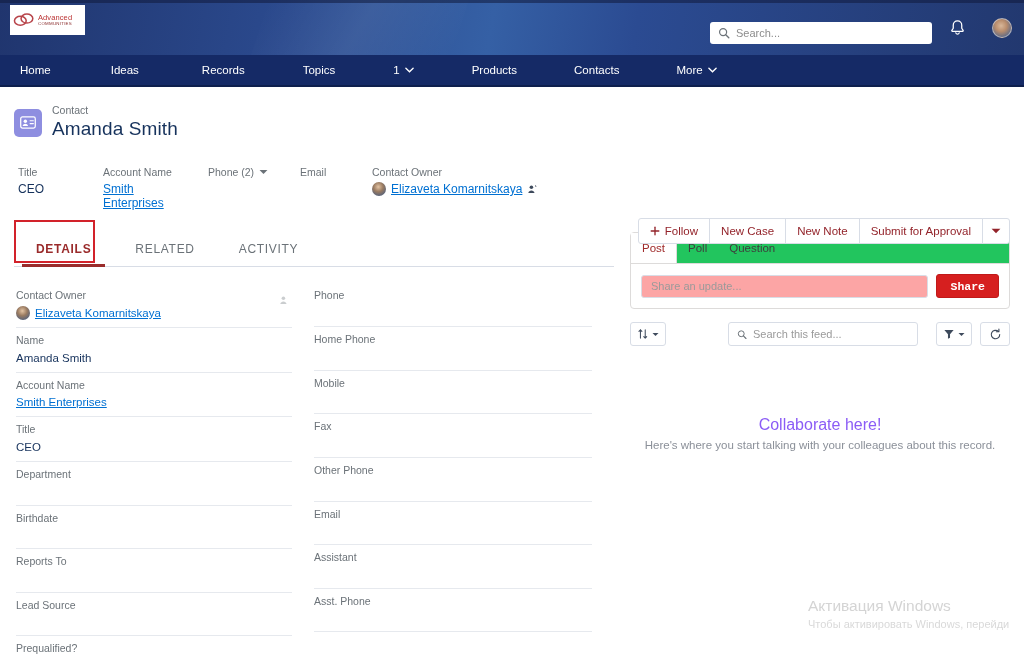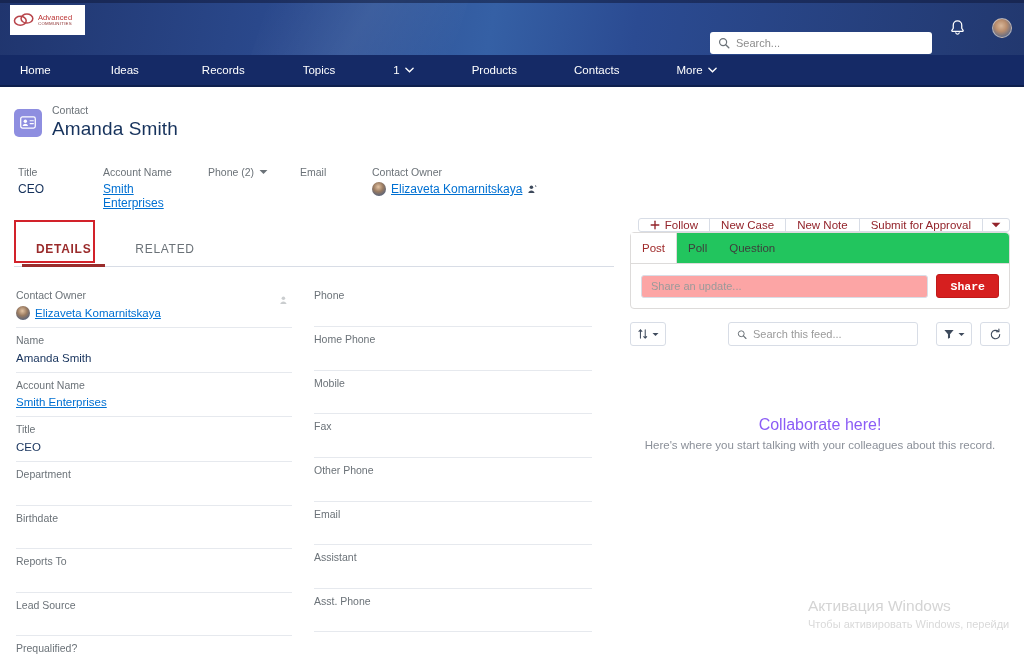--- a/index.html
+++ b/index.html
@@ -36,21 +36,21 @@
     display:flex; align-items:center; gap:3px;
     padding: 2px 3px;
     z-index: 3;
   }
   .logo-mark { width:22px; height:18px; flex:none; }
   .logo-text { line-height:1; }
   .logo-title { font-size:7.5px; color:#b33; letter-spacing:0.1px; font-weight:400; }
   .logo-sub { font-size:4.4px; color:#8a2b2b; letter-spacing:0.25px; margin-top:1px; }
 
   .search-wrap {
-    position:absolute; right:92px; top:32px;
+    position:absolute; right:92px; top:22px;
     width:222px; height:22px;
     background:#fff; border-radius:3px;
     display:flex; align-items:center; padding: 0 8px; gap:6px;
     z-index:3;
   }
   .search-wrap svg { flex:none; }
   .search-input {
     border:none; outline:none; font-size:11px; color:#4a4a4a;
     font-family:"Liberation Sans", sans-serif; width:100%; background:transparent;
   }
@@ -79,21 +79,21 @@
   .rec-title-row { display:flex; align-items:center; gap:10px; }
   .rec-icon {
     width:28px; height:28px; border-radius:5px; background:#8e8ee0;
     display:flex; align-items:center; justify-content:center; flex:none;
   }
   .rec-type { font-size:10.5px; color:#6b7278; line-height:1.1; }
   .rec-name { font-size:19px; color:#16325c; font-weight:400; line-height:1.25; letter-spacing:0.1px; }
 
   .actions { position:absolute; right:14px; top:131px; display:flex; }
   .btn {
-    height:14px; padding: 0 11px;
+    height:26px; padding: 0 11px;
     border:1px solid #d8dde6; background:#fff;
     color:#93232a; font-size:11.5px;
     display:flex; align-items:center; gap:5px;
     cursor:pointer; margin-left:-1px;
   }
   .btn:first-child { border-radius:3px 0 0 3px; margin-left:0; }
   .btn-caret { padding: 0 8px; border-radius:0 3px 3px 0; }
 
   .hl-fields {
     display:flex; margin-top:26px; padding-left:4px;
@@ -346,20 +346,23 @@
   <div class="body-wrap">
 
     <div class="left-col">
       <div class="tabs">
         <div class="tab active">
           <span>DETAILS</span>
         </div>
         <div class="tab">
           <span>RELATED</span>
         </div>
+        <div class="tab">
+          <span>ACTIVITY</span>
+        </div>
         <div class="tab-annotation"></div>
       </div>
 
       <div class="fields">
 
         <div class="fcol">
           <div class="frow">
             <div class="flabel">Contact Owner</div>
             <div class="fvalue">
               <span class="mini-avatar2"></span>

